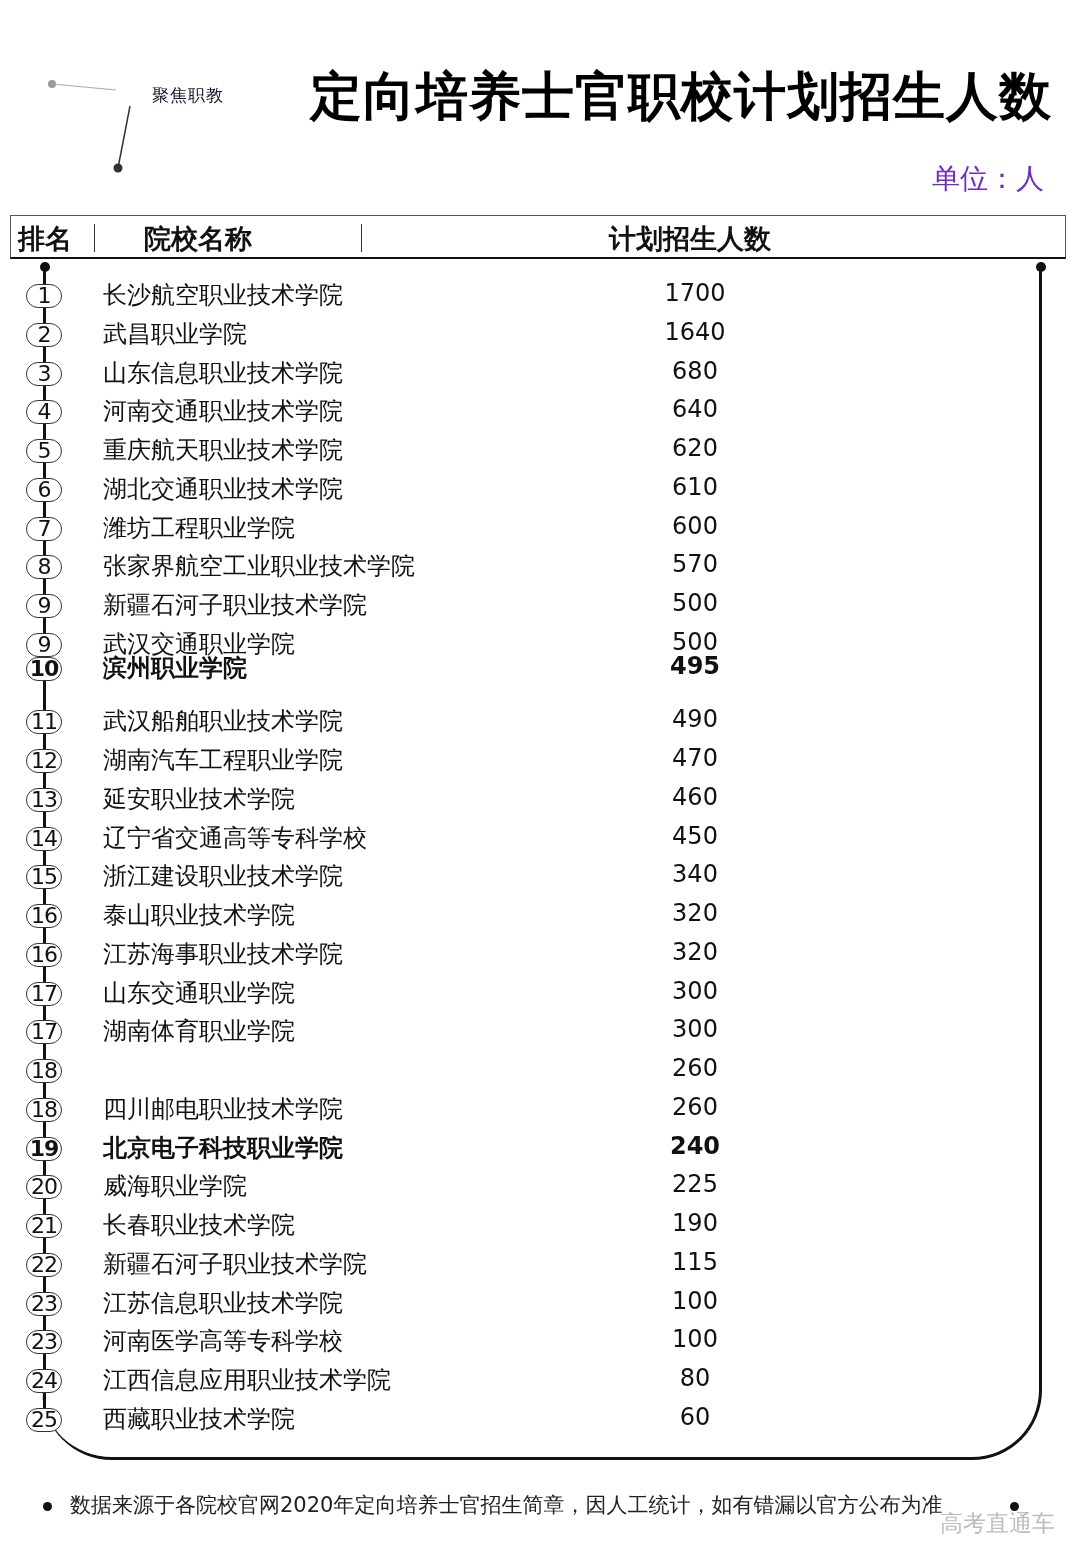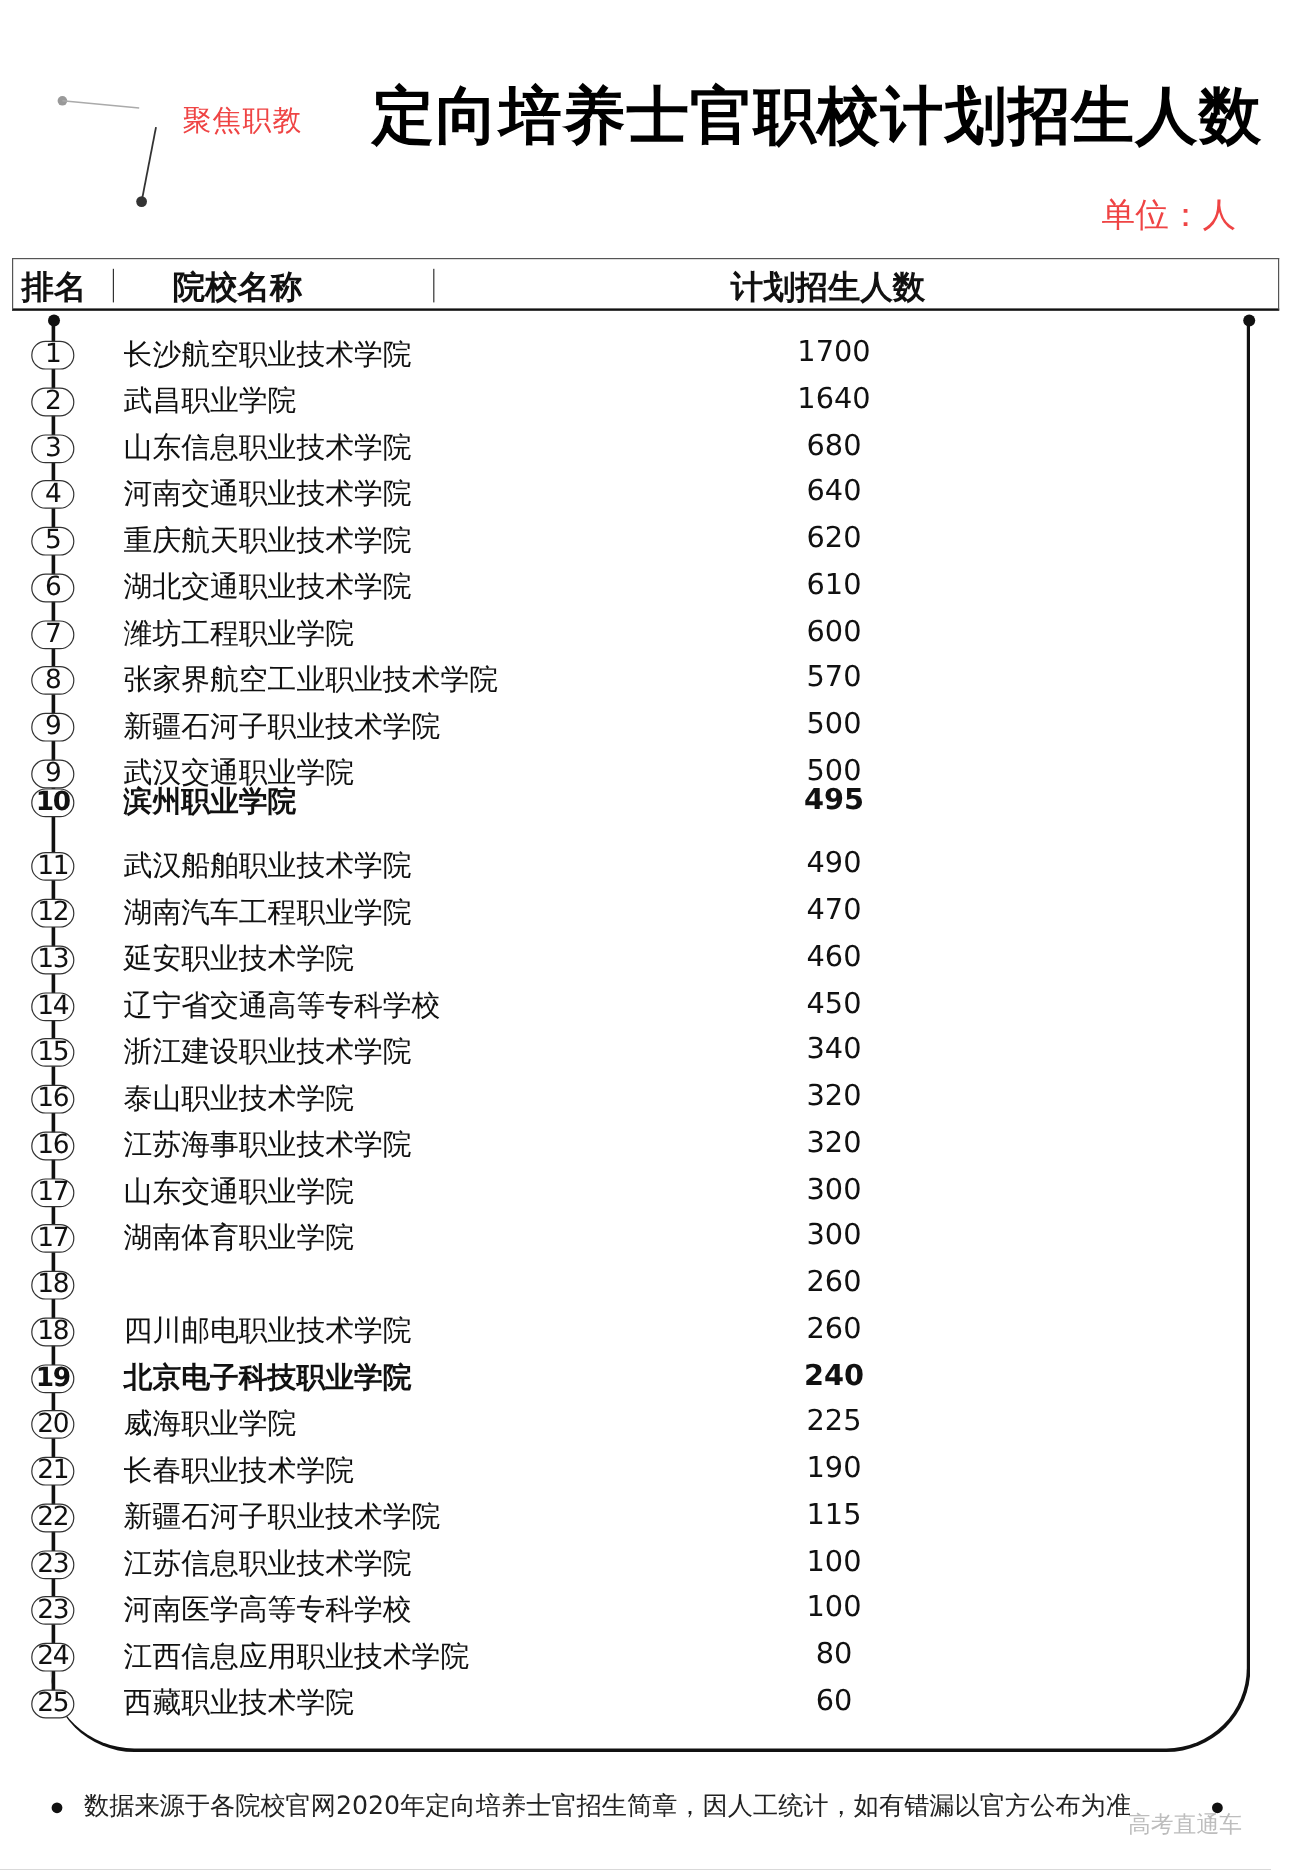--- a/index.html
+++ b/index.html
@@ -2,29 +2,29 @@
 <html><head>
 <meta charset="utf-8">
 <style>
   html, body { margin: 0; padding: 0; background: #ffffff; }
   body {
     width: 1080px; height: 1558px; position: relative; overflow: hidden;
     font-family: "DejaVu Sans", "Liberation Sans", sans-serif; color: #111;
   }
   .logo-deco { position: absolute; left: 0; top: 0; width: 300px; height: 200px; }
   .logo-text {
-    position: absolute; left: 152px; top: 84px; font-size: 24px; color: #ef4444;
+    position: absolute; left: 152px; top: 84px; font-size: 17px; color: #0f172a;
     font-family: Liberation Sans, sans-serif; letter-spacing: 1px;
   }
   .page-title {
     position: absolute; left: 310px; top: 62px; font-size: 52px; font-weight: 900;
     color: #000; letter-spacing: 1px; white-space: nowrap;
   }
   .unit {
-    position: absolute; right: 50px; top: 160px; font-size: 28px; color: #ef4444;
+    position: absolute; right: 36px; top: 160px; font-size: 28px; color: #6d28d9;
   }
   .header-bar {
     position: absolute; left: 10px; top: 215px; width: 1056px; height: 44px;
     border: 1px solid #555; border-bottom: 2px solid #111; box-sizing: border-box;
   }
   .hdr { position: absolute; top: 5px; font-size: 27px; font-weight: bold; color: #111; white-space: nowrap; }
   .hdr-rank { left: 7px; }
   .hdr-name { left: 133px; }
   .hdr-count { left: 598px; }
   .hdr-sep { position: absolute; top: 8px; width: 1px; height: 28px; background: #333; }
@@ -43,21 +43,21 @@
     position: absolute; left: 26px; top: 9px; width: 36px; height: 24px;
     border: 1.5px solid #333; border-radius: 12px; background: #fff;
     font-size: 22px; line-height: 22px; text-align: center; color: #111;
     box-sizing: border-box; letter-spacing: -1px;
   }
   .school-name { position: absolute; left: 103px; top: 4px; font-size: 24px; color: #111; white-space: nowrap; }
   .count { position: absolute; left: 600px; width: 190px; top: 4px; font-size: 24px; color: #111; text-align: center; }
   .footer-bullet { position: absolute; left: 43px; top: 1502px; width: 9px; height: 9px; border-radius: 50%; background: #111; }
   .footer-note { position: absolute; left: 70px; top: 1491px; font-size: 21px; color: #222; white-space: nowrap; }
   .footer-dot-r { position: absolute; left: 1010px; top: 1502px; width: 9px; height: 9px; border-radius: 50%; background: #111; }
-  .watermark { position: absolute; left: 940px; top: 1508px; font-size: 19px; color: #bdbdbd; white-space: nowrap; }
+  .watermark { position: absolute; left: 940px; top: 1508px; font-size: 23px; color: #bdbdbd; white-space: nowrap; }
 </style>
 </head>
 <body>
 
 <svg class="logo-deco" viewBox="0 0 300 200">
   <circle cx="52" cy="84" r="4" fill="#999"></circle>
   <line x1="52" y1="84" x2="116" y2="90" stroke="#aaa" stroke-width="1.2"></line>
   <line x1="130" y1="106" x2="118" y2="168" stroke="#333" stroke-width="1.5"></line>
   <circle cx="118" cy="168" r="4.5" fill="#333"></circle>
 </svg>

